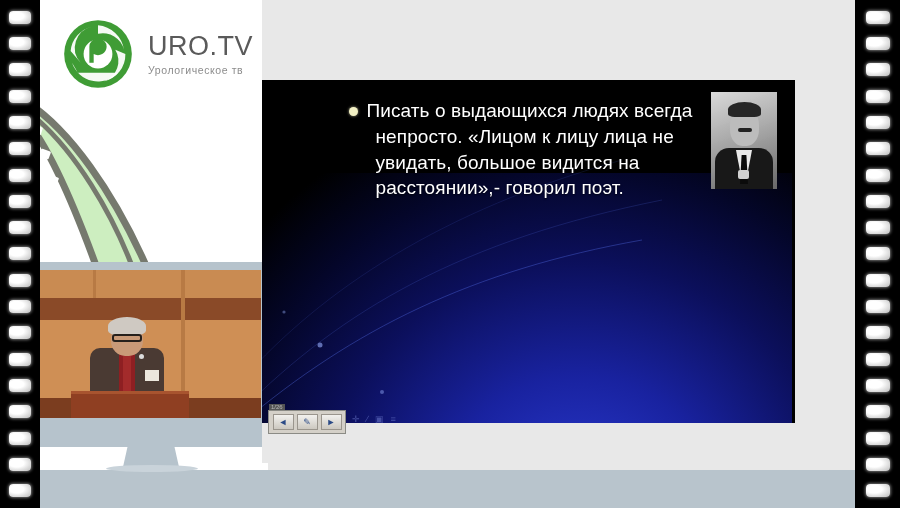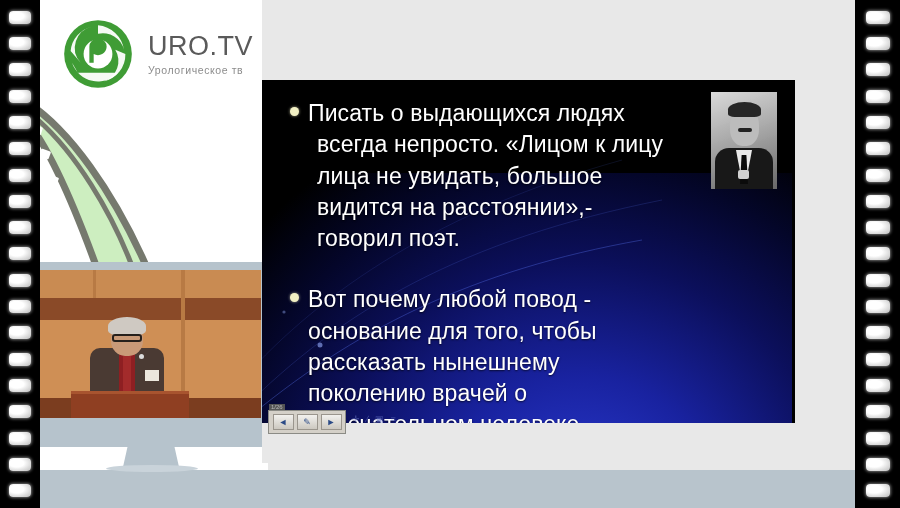--- a/index.html
+++ b/index.html
@@ -216,24 +216,25 @@
   }
   .slide-body {
     position: relative;
     z-index: 3;
     padding: 18px 10px 0 28px;
     height: 100%;
   }
   .para {
     display: flex;
     color: #ffffff;
-    font-size: 23px;
+    font-size: 19px;
     line-height: 1.36;
     letter-spacing: 0.1px;
     text-shadow: 0 1px 2px rgba(0,0,0,0.7);
+    justify-content: center;
   }
   .para + .para { margin-top: 30px; }
   .bullet {
     flex: 0 0 auto;
     width: 9px; height: 9px;
     border-radius: 50%;
     background: #f2f0c4;
     margin: 9px 9px 0 0;
     box-shadow: 0 0 3px rgba(242,240,196,0.7);
   }
@@ -396,24 +397,20 @@
       <div class="pt-head"></div>
       <div class="pt-hair"></div>
       <div class="pt-must"></div>
     </div>
 
     <div class="slide-body">
       <div class="para p1">
         <div class="bullet"></div>
         <div class="para-text">Писать о выдающихся людях всегда непросто. «Лицом к лицу лица не увидать, большое видится на расстоянии»,- говорил поэт.</div>
       </div>
-      <div class="para p2">
-        <div class="bullet"></div>
-        <div class="para-text">Вот почему любой повод - основание для того, чтобы рассказать нынешнему поколению врачей о замечательном человеке, которого современники называли «мудрый Арам».</div>
-      </div>
     </div>
   </div>
 
   <div class="ppt-counter">1/26</div>
   <div class="ppt-toolbar">
     <div class="ppt-btn">◄</div>
     <div class="ppt-btn">✎</div>
     <div class="ppt-btn">►</div>
   </div>
   <div class="ppt-ghost">

